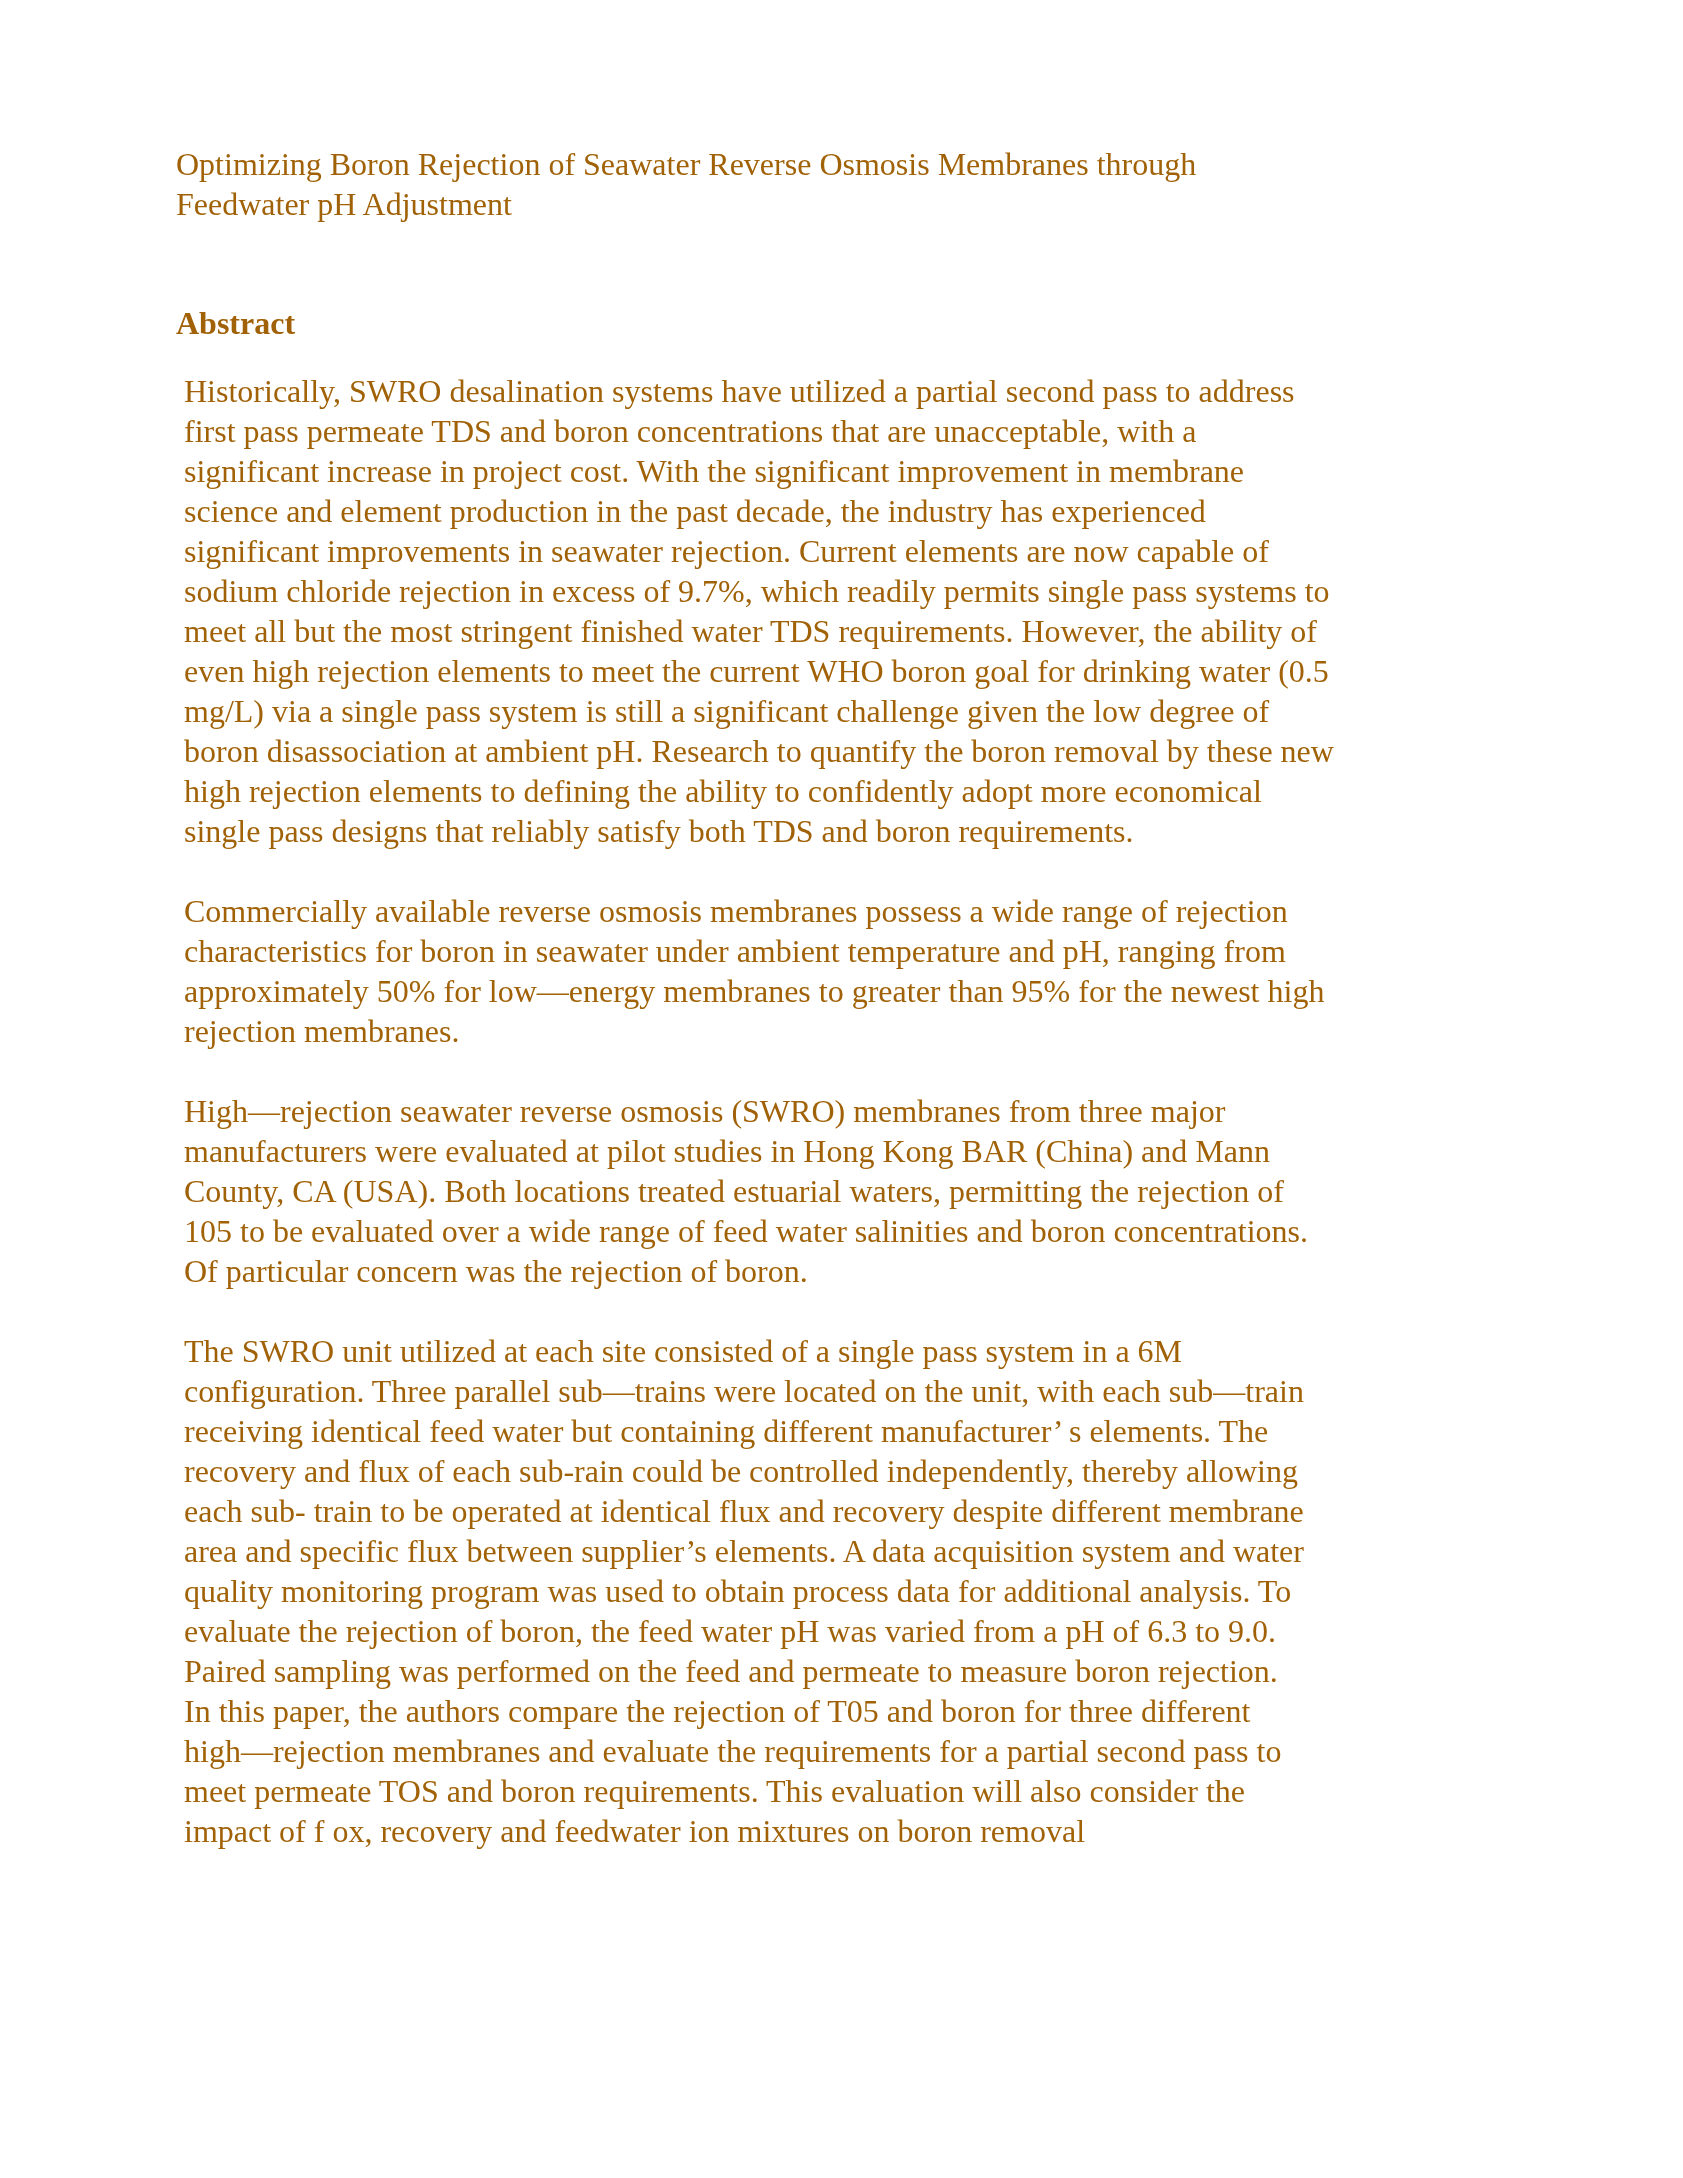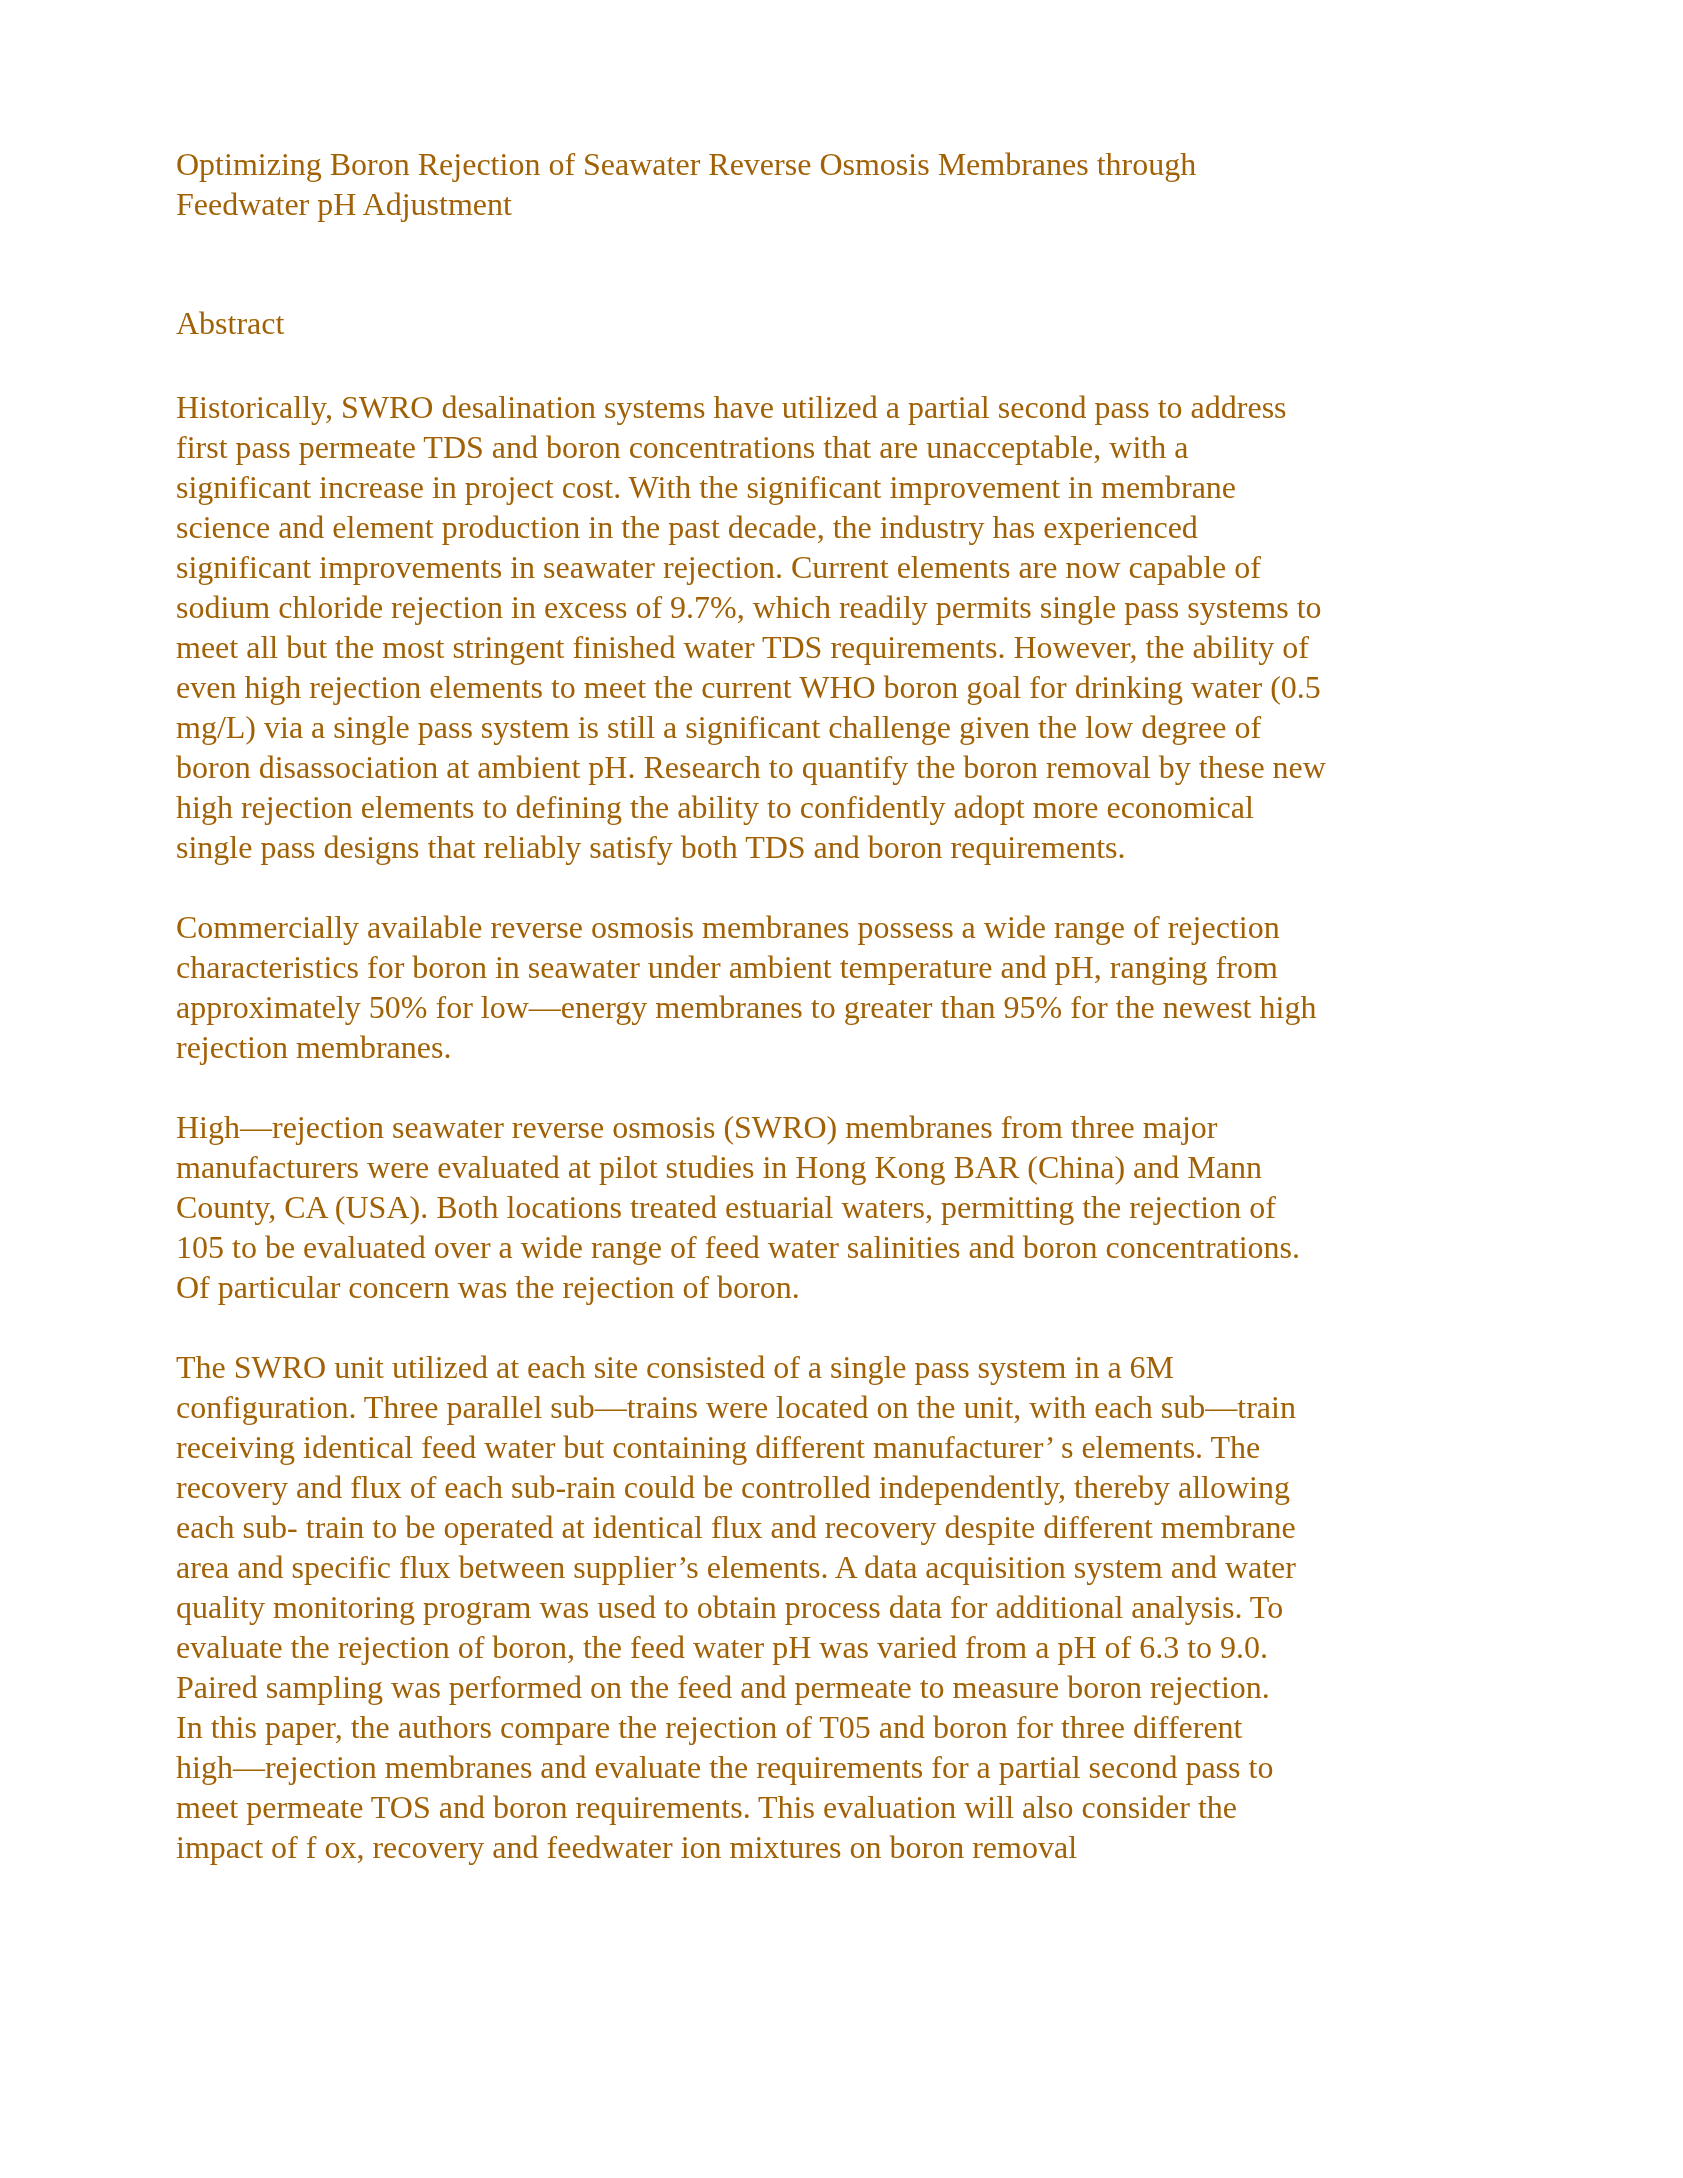--- a/index.html
+++ b/index.html
@@ -20,25 +20,25 @@
     color: #a16207;
   }
   .doc-title {
     font-size: 32px;
     font-weight: normal;
     margin: 0 0 79px 0;
     white-space: pre-line;
   }
   .section-heading {
     font-size: 32px;
-    font-weight: normal;
-    margin: 0 0 44px 0;
+    font-weight: bold;
+    margin: 0 0 28px 0;
   }
   .para {
-    margin: 0 0 40px 0;
+    margin: 0 0 40px 8px;
     white-space: pre-line;
   }
 </style>
 </head>
 <body>
 
 <div class="page">
   <h1 class="doc-title">Optimizing Boron Rejection of Seawater Reverse Osmosis Membranes through
 Feedwater pH Adjustment</h1>
 

